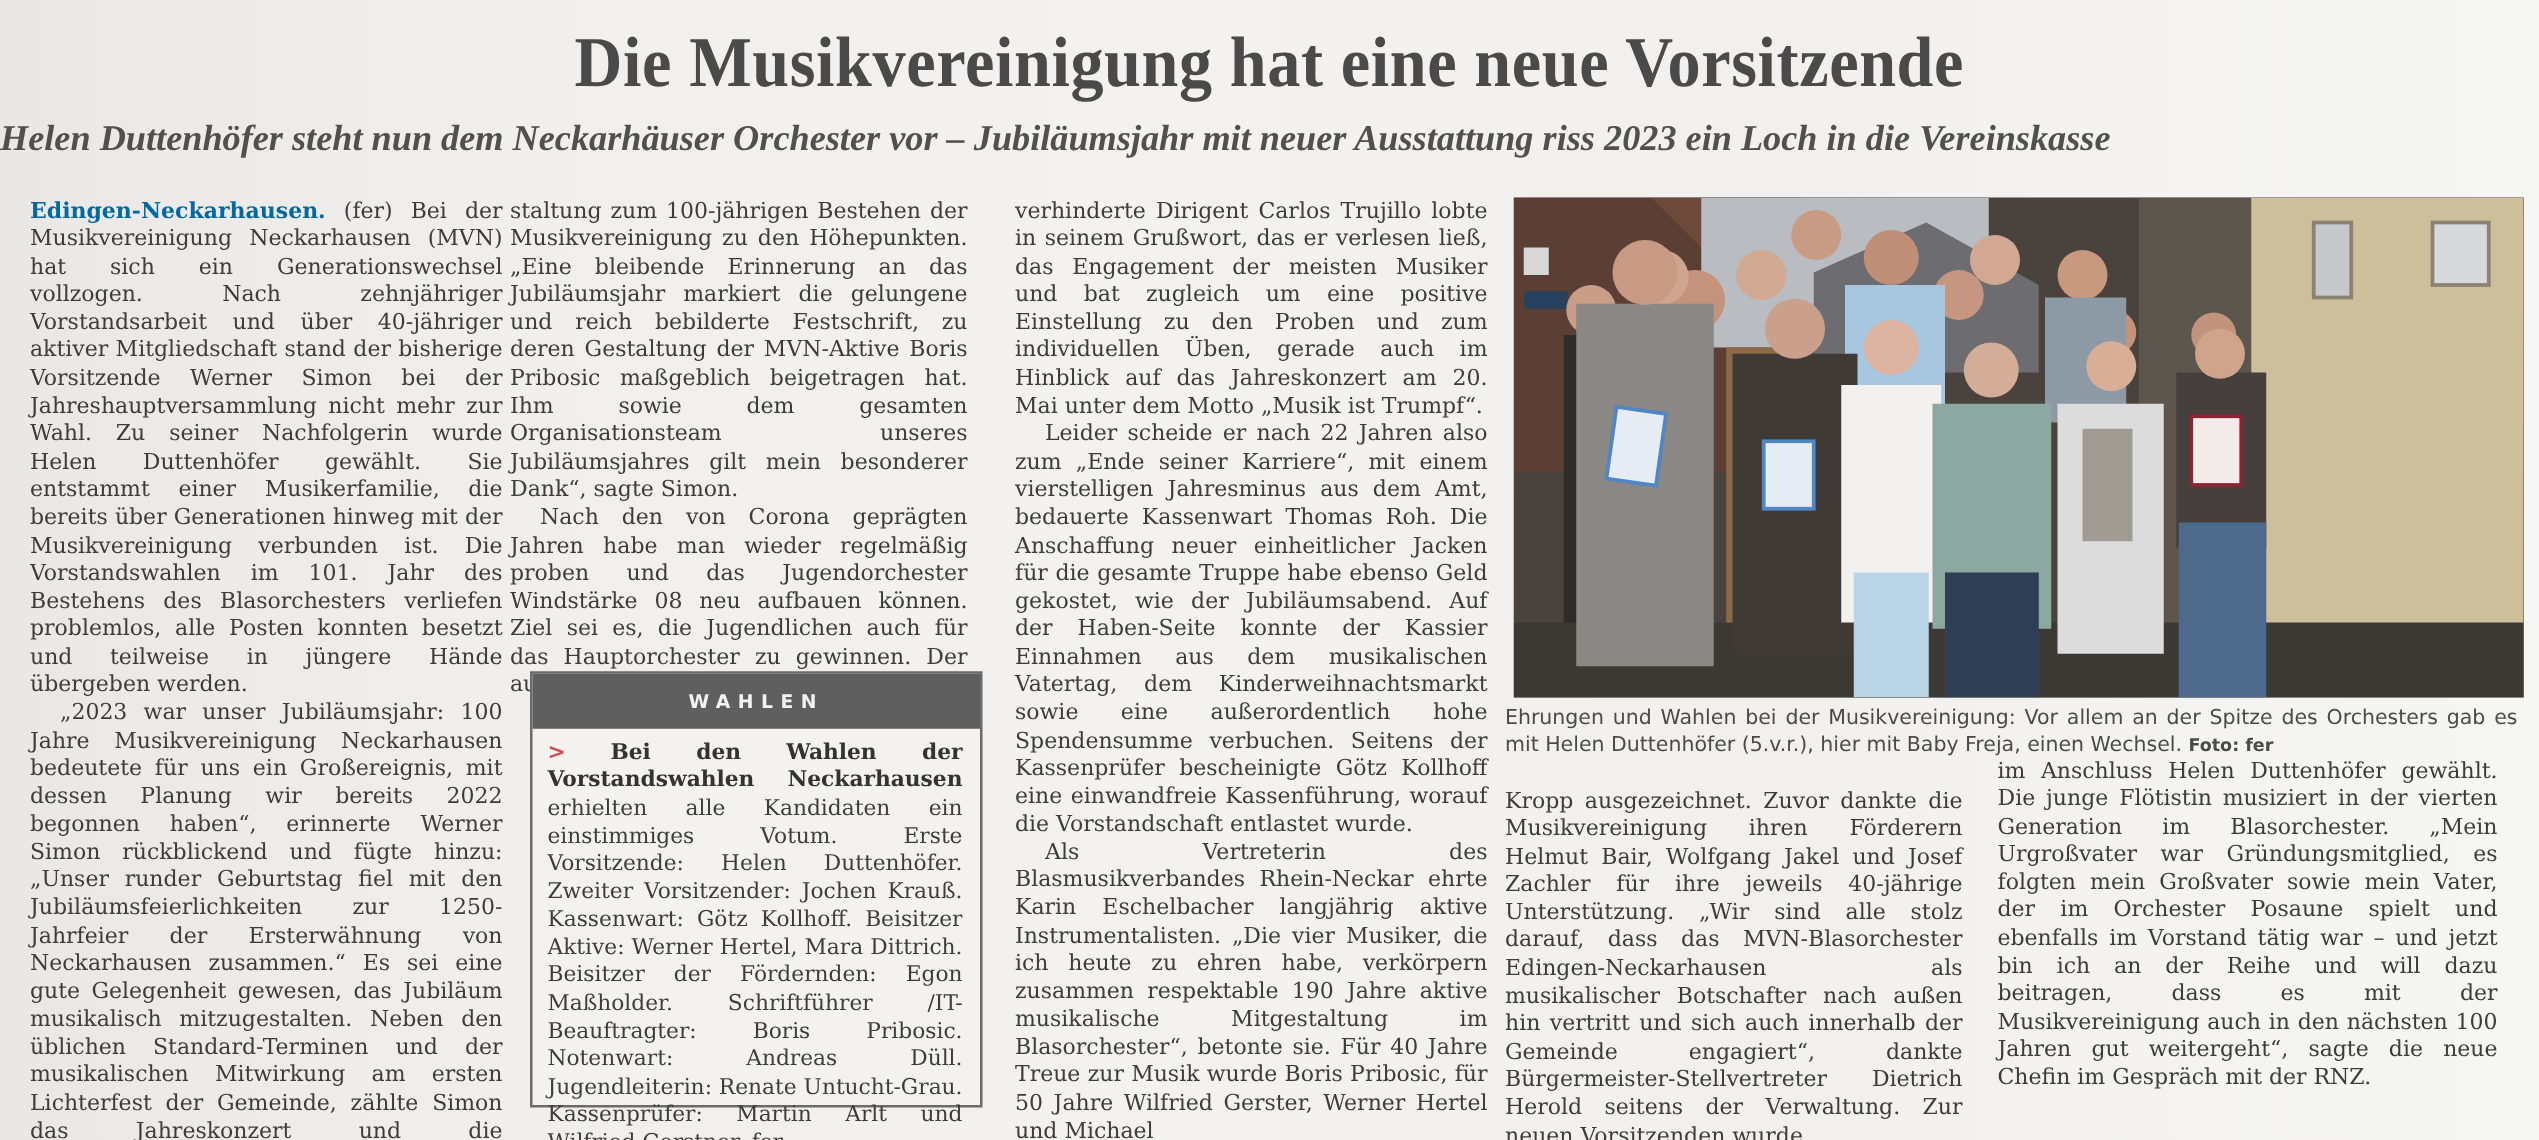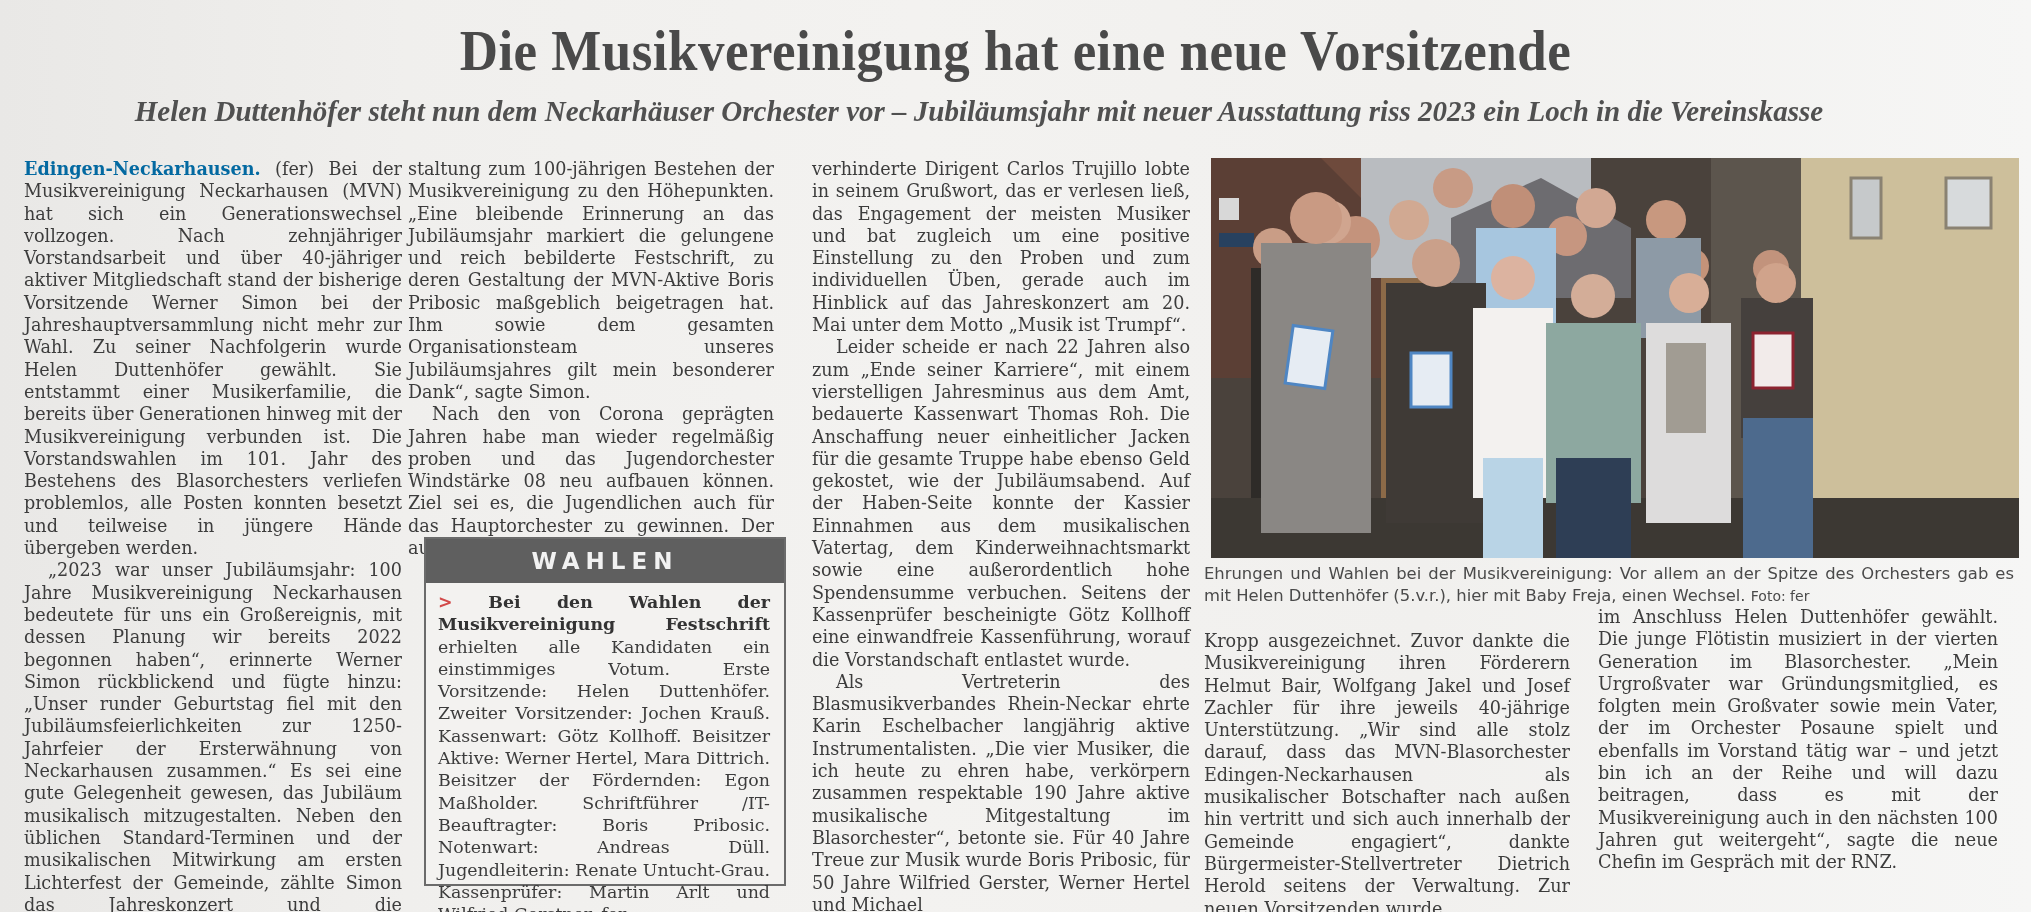--- a/index.html
+++ b/index.html
@@ -9,21 +9,21 @@
     color:#3a3a3a;
     font-family: "DejaVu Serif", serif;
   }
   .headline {
     position:absolute; left:0; top:18px; width:2031px; text-align:center;
     font-family:"Liberation Serif", serif; font-weight:bold;
     font-size:57px; letter-spacing:0.5px; color:#4a4a4a; margin:0; line-height:66px;
     transform: scaleX(0.93); transform-origin: 1015px 0;
   }
   .subhead {
-    position:absolute; left:0; top:93px; width:1958px; text-align:center;
+    position:absolute; left:0; top:93px; width:1958px; 
     font-family:"Liberation Serif", serif; font-style:italic;
     font-size:29px; color:#505050; margin:0; line-height:36px;
   }
   .col {
     position:absolute; top:158px;
     font-size:17.6px; line-height:22.3px; text-align:justify; color:#3c3c3c;
     hyphens:manual;
   }
   .col p { margin:0; }
   .col p.indent { text-indent:24px; }
@@ -34,39 +34,39 @@
   #col4 { left:1204px; width:366px; top:630px; }
   #col5 { left:1598px; width:400px; top:606px; }
 
   .box {
     position:absolute; left:424px; top:537px; width:362px; height:349px;
     border:2px solid #6b6b6b; background:#f3f2f0; box-sizing:border-box;
   }
   .box-header {
     background:#5f5f5f; color:#f2f2f2; height:44px; line-height:44px;
     text-align:center; font-family:"DejaVu Sans", sans-serif; font-weight:bold;
-    font-size:23px; letter-spacing:6px;
+    font-size:15px; letter-spacing:6px;
   }
   .box-body {
     padding:8px 14px 0 12px; font-size:17.4px; line-height:22.3px; text-align:justify; color:#3c3c3c;
   }
   .box-body .arrow { color:#d24a4a; font-weight:bold; font-family:"DejaVu Sans", sans-serif; }
   .box-body .lead { font-weight:bold; color:#333; }
 
   .photo {
     position:absolute; left:1211px; top:158px; width:808px; height:400px; overflow:hidden;
     background: linear-gradient(180deg, #5a5048 0%, #6b5f55 30%, #4d4640 60%, #3b3632 100%);
   }
   .photo svg { display:block; }
   .caption {
     position:absolute; left:1204px; top:563px; width:810px;
     font-family:"DejaVu Sans", sans-serif; font-size:16.4px; line-height:22px; color:#4a4a4a;
     text-align:justify;
   }
-  .caption .credit { font-size:14px; }
+  .caption .credit { font-size:14px;font-weight:bold; }
 </style>
 </head>
 <body>
 
 <h1 class="headline">Die Musikvereinigung hat eine neue Vorsitzende</h1>
 <h2 class="subhead">Helen Duttenhöfer steht nun dem Neckarhäuser Orchester vor – Jubiläumsjahr mit neuer Ausstattung riss 2023 ein Loch in die Vereinskasse</h2>
 
 <div class="col" id="col1">
   <p><span class="dateline">Edingen-Neckarhausen.</span> <span>(fer) Bei der Musikvereinigung Neckarhausen (MVN) hat sich ein Generationswechsel vollzogen. Nach zehnjähriger Vorstandsarbeit und über 40-jähriger aktiver Mitgliedschaft stand der bisherige Vorsitzende Werner Simon bei der Jahreshauptversammlung nicht mehr zur Wahl. Zu seiner Nachfolgerin wurde Helen Duttenhöfer gewählt. Sie entstammt einer Musikerfamilie, die bereits über Generationen hinweg mit der Musikvereinigung verbunden ist. Die Vorstandswahlen im 101. Jahr des Bestehens des Blasorchesters verliefen problemlos, alle Posten konnten besetzt und teilweise in jüngere Hände übergeben werden.</span></p>
   <p class="indent">„2023 war unser Jubiläumsjahr: 100 Jahre Musikvereinigung Neckarhausen bedeutete für uns ein Großereignis, mit dessen Planung wir bereits 2022 begonnen haben“, erinnerte Werner Simon rückblickend und fügte hinzu: „Unser runder Geburtstag fiel mit den Jubiläumsfeierlichkeiten zur 1250-Jahrfeier der Ersterwähnung von Neckarhausen zusammen.“ Es sei eine gute Gelegenheit gewesen, das Jubiläum musikalisch mitzugestalten. Neben den üblichen Standard-Terminen und der musikalischen Mitwirkung am ersten Lichterfest der Gemeinde, zählte Simon das Jahreskonzert und die Jubiläumsveran-</p>
@@ -74,21 +74,21 @@
 
 <div class="col" id="col2">
   <p>staltung zum 100-jährigen Bestehen der Musikvereinigung zu den Höhepunkten. „Eine bleibende Erinnerung an das Jubiläumsjahr markiert die gelungene und reich bebilderte Festschrift, zu deren Gestaltung der MVN-Aktive Boris Pribosic maßgeblich beigetragen hat. Ihm sowie dem gesamten Organisationsteam unseres Jubiläumsjahres gilt mein besonderer Dank“, sagte Simon.</p>
   <p class="indent">Nach den von Corona geprägten Jahren habe man wieder regelmäßig proben und das Jugendorchester Windstärke 08 neu aufbauen können. Ziel sei es, die Jugendlichen auch für das Hauptorchester zu gewinnen. Der aus Termingründen</p>
 </div>
 
 <div class="box">
   <div class="box-header">WAHLEN</div>
   <div class="box-body">
     <span class="arrow">&gt;</span>
-    <span class="lead">Bei den Wahlen der Musikvereinigung Festschrift</span>
+    <span class="lead">Bei den Wahlen der Vorstandswahlen Neckarhausen</span>
     <span>erhielten alle Kandidaten ein einstimmiges Votum. Erste Vorsitzende: Helen Duttenhöfer. Zweiter Vorsitzender: Jochen Krauß. Kassenwart: Götz Kollhoff. Beisitzer Aktive: Werner Hertel, Mara Dittrich. Beisitzer der Fördernden: Egon Maßholder. Schriftführer /IT-Beauftragter: Boris Pribosic. Notenwart: Andreas Düll. Jugendleiterin: Renate Untucht-Grau. Kassenprüfer: Martin Arlt und Wilfried Gerstner. fer</span>
   </div>
 </div>
 
 <div class="col" id="col3">
   <p>verhinderte Dirigent Carlos Trujillo lobte in seinem Grußwort, das er verlesen ließ, das Engagement der meisten Musiker und bat zugleich um eine positive Einstellung zu den Proben und zum individuellen Üben, gerade auch im Hinblick auf das Jahreskonzert am 20. Mai unter dem Motto „Musik ist Trumpf“.</p>
   <p class="indent">Leider scheide er nach 22 Jahren also zum „Ende seiner Karriere“, mit einem vierstelligen Jahresminus aus dem Amt, bedauerte Kassenwart Thomas Roh. Die Anschaffung neuer einheitlicher Jacken für die gesamte Truppe habe ebenso Geld gekostet, wie der Jubiläumsabend. Auf der Haben-Seite konnte der Kassier Einnahmen aus dem musikalischen Vatertag, dem Kinderweihnachtsmarkt sowie eine außerordentlich hohe Spendensumme verbuchen. Seitens der Kassenprüfer bescheinigte Götz Kollhoff eine einwandfreie Kassenführung, worauf die Vorstandschaft entlastet wurde.</p>
   <p class="indent">Als Vertreterin des Blasmusikverbandes Rhein-Neckar ehrte Karin Eschelbacher langjährig aktive Instrumentalisten. „Die vier Musiker, die ich heute zu ehren habe, verkörpern zusammen respektable 190 Jahre aktive musikalische Mitgestaltung im Blasorchester“, betonte sie. Für 40 Jahre Treue zur Musik wurde Boris Pribosic, für 50 Jahre Wilfried Gerster, Werner Hertel und Michael</p>
 </div>
 

